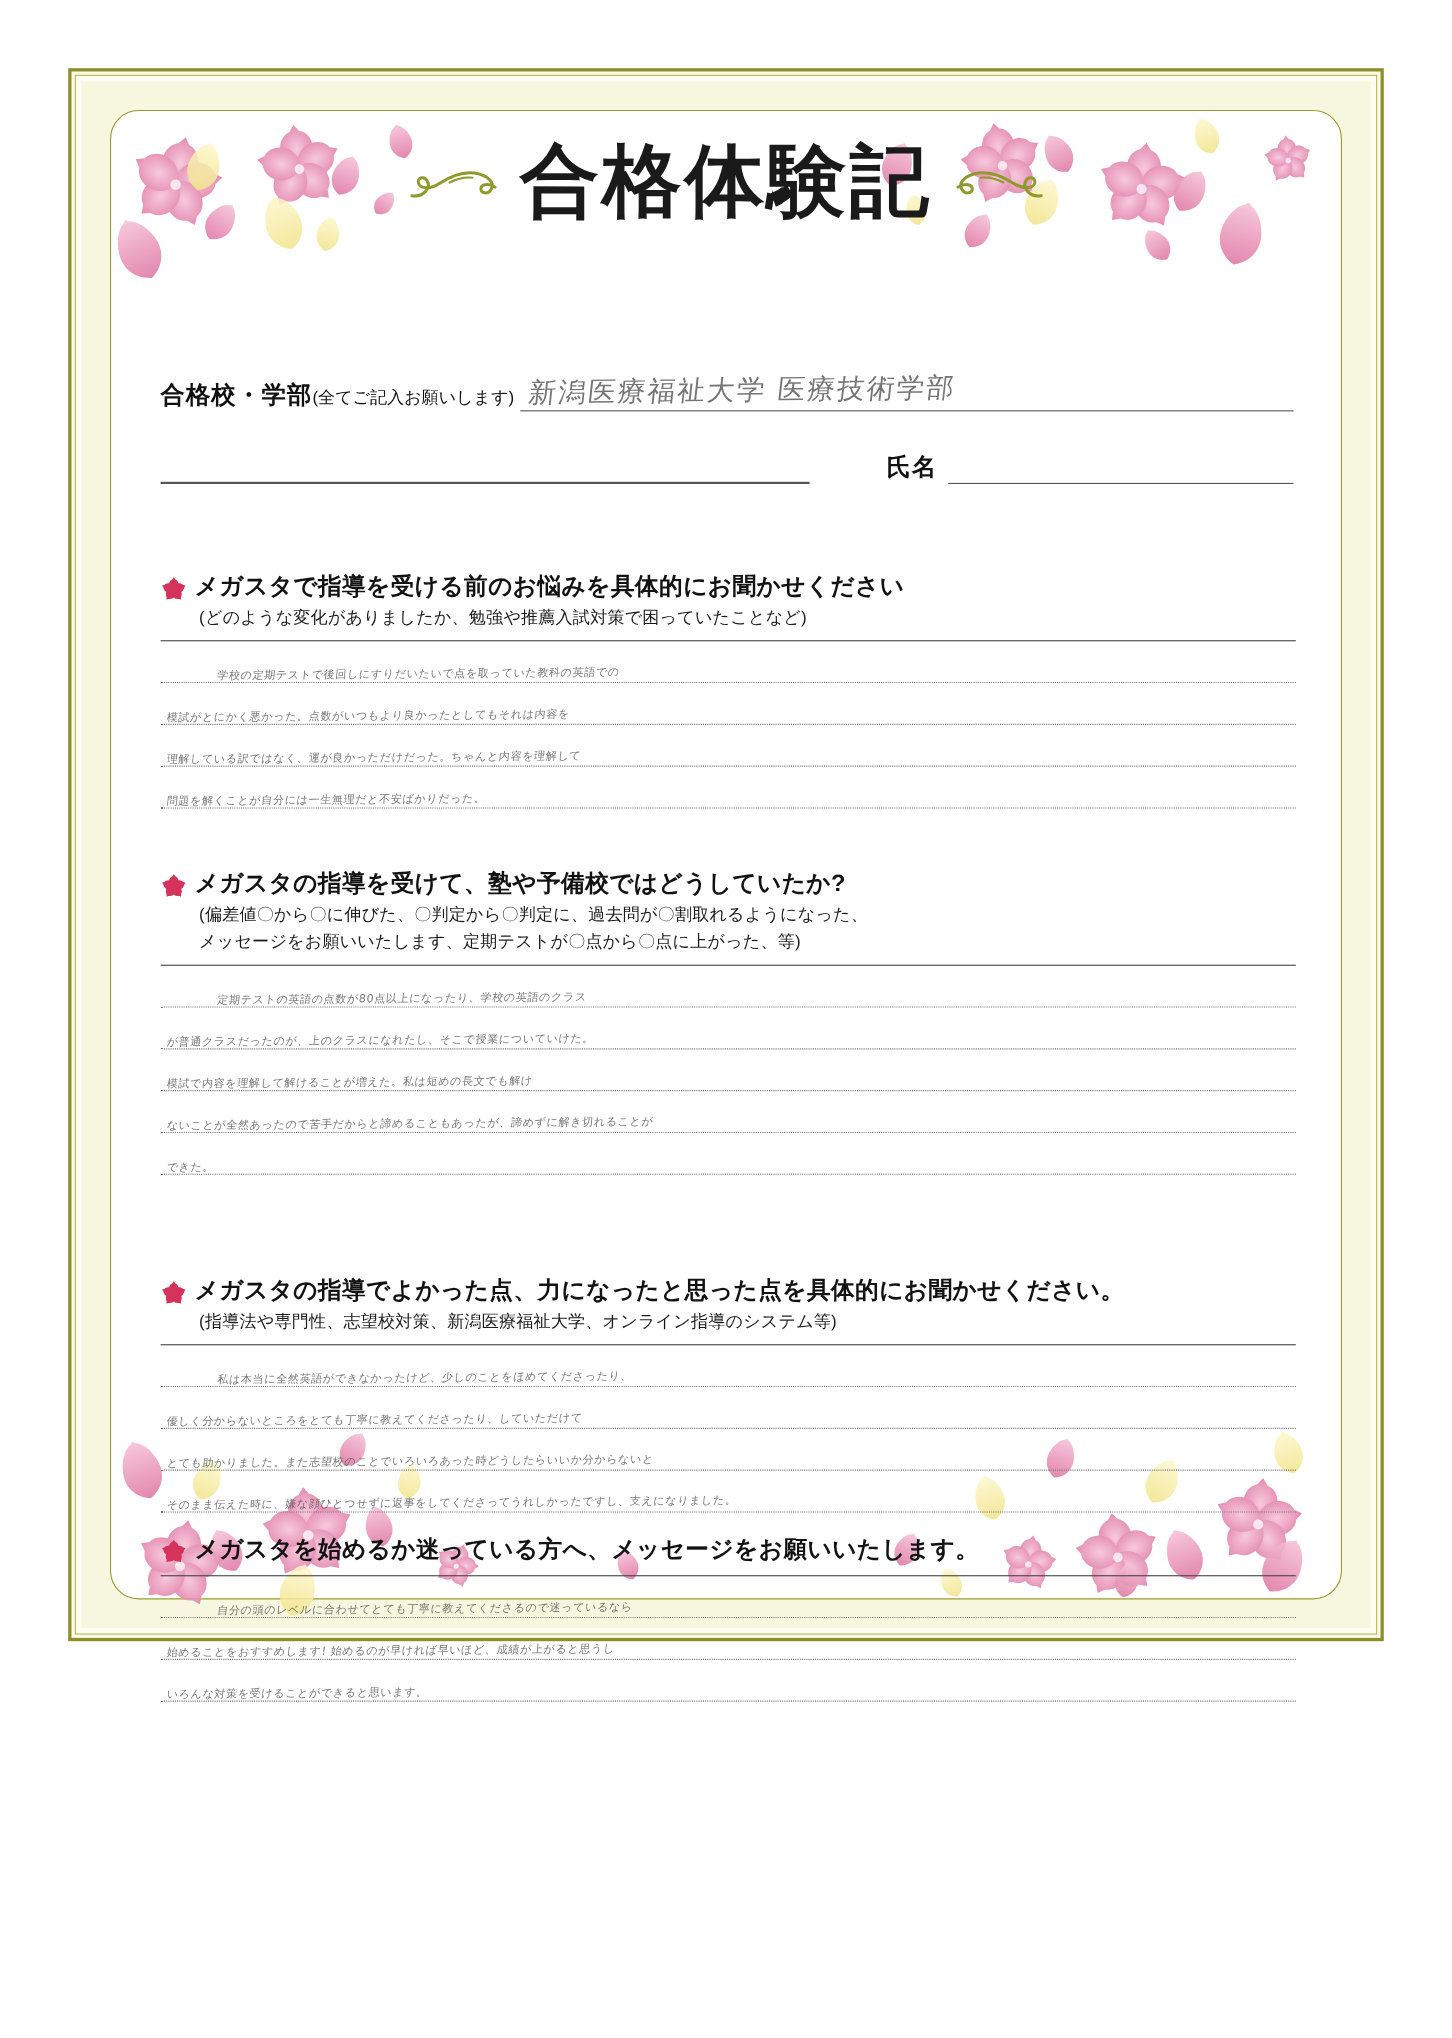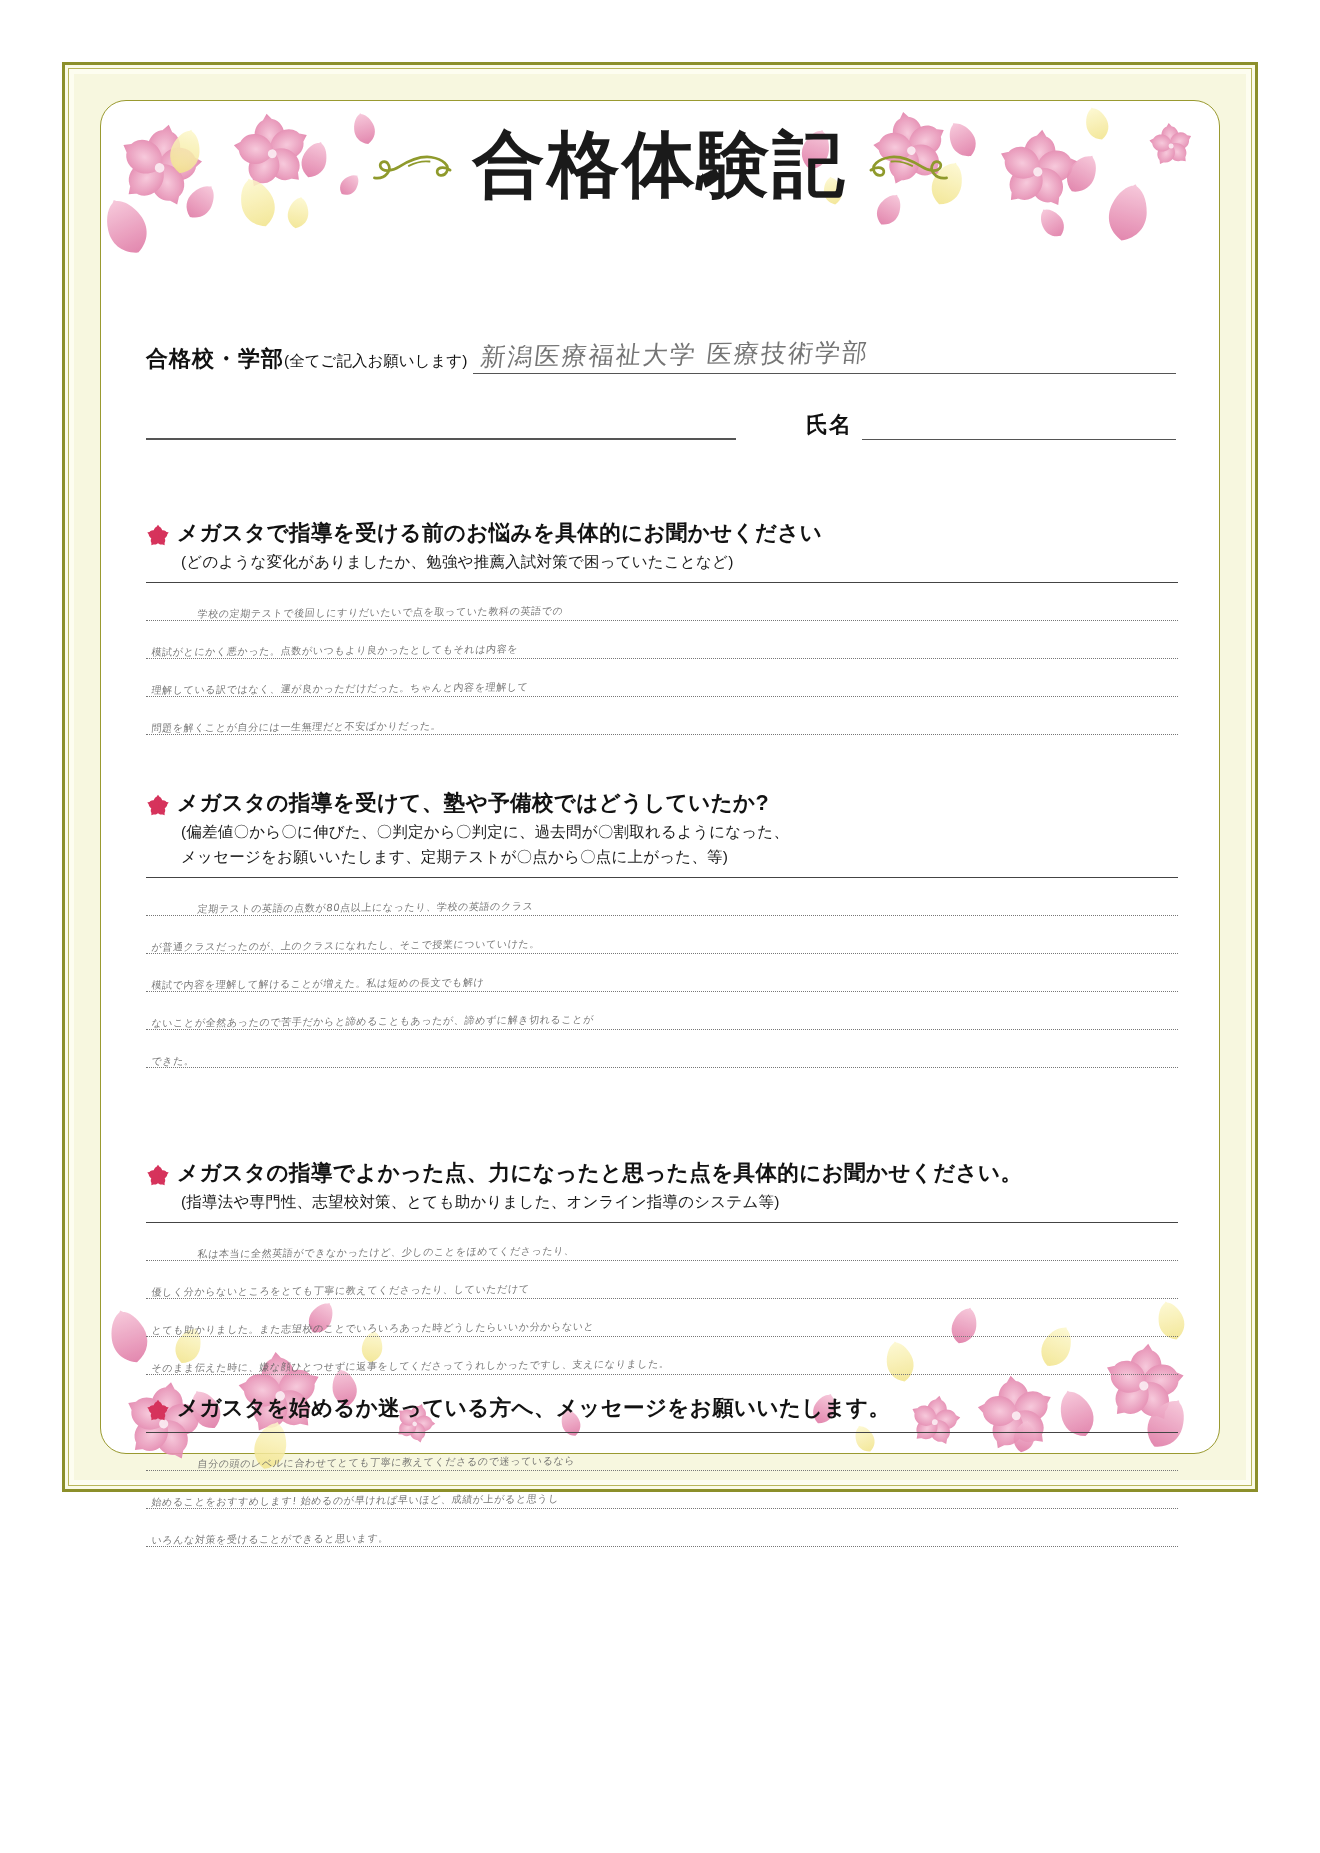--- a/index.html
+++ b/index.html
@@ -817,21 +817,21 @@
             <g fill="#d6335c">
               <path transform="rotate(0 50 50)" d="M50 54 C41 52 32 43 32 31 C32 19 40 10 50 10 C60 10 68 19 68 31 C68 43 59 52 50 54 Z M43 13 L50 3 L57 13 Z"></path>
               <path transform="rotate(72 50 50)" d="M50 54 C41 52 32 43 32 31 C32 19 40 10 50 10 C60 10 68 19 68 31 C68 43 59 52 50 54 Z M43 13 L50 3 L57 13 Z"></path>
               <path transform="rotate(144 50 50)" d="M50 54 C41 52 32 43 32 31 C32 19 40 10 50 10 C60 10 68 19 68 31 C68 43 59 52 50 54 Z M43 13 L50 3 L57 13 Z"></path>
               <path transform="rotate(216 50 50)" d="M50 54 C41 52 32 43 32 31 C32 19 40 10 50 10 C60 10 68 19 68 31 C68 43 59 52 50 54 Z M43 13 L50 3 L57 13 Z"></path>
               <path transform="rotate(288 50 50)" d="M50 54 C41 52 32 43 32 31 C32 19 40 10 50 10 C60 10 68 19 68 31 C68 43 59 52 50 54 Z M43 13 L50 3 L57 13 Z"></path>
             </g>
           </svg>
           <div class="qtitle">メガスタの指導でよかった点、力になったと思った点を具体的にお聞かせください。</div>
         </div>
-        <div class="qsub">(指導法や専門性、志望校対策、とても助かりました、オンライン指導のシステム等)</div>
+        <div class="qsub">(指導法や専門性、志望校対策、新潟医療福祉大学、オンライン指導のシステム等)</div>
         <div class="answer">
           <div class="aline">
             <span class="ink indent" style="font-size: 10px;">私は本当に全然英語ができなかったけど、少しのことをほめてくださったり、</span>
           </div>
           <div class="aline">
             <span class="ink" style="font-size: 10px;">優しく分からないところをとても丁寧に教えてくださったり、していただけて</span>
           </div>
           <div class="aline">
             <span class="ink" style="font-size: 10px;">とても助かりました。また志望校のことでいろいろあった時どうしたらいいか分からないと</span>
           </div>

